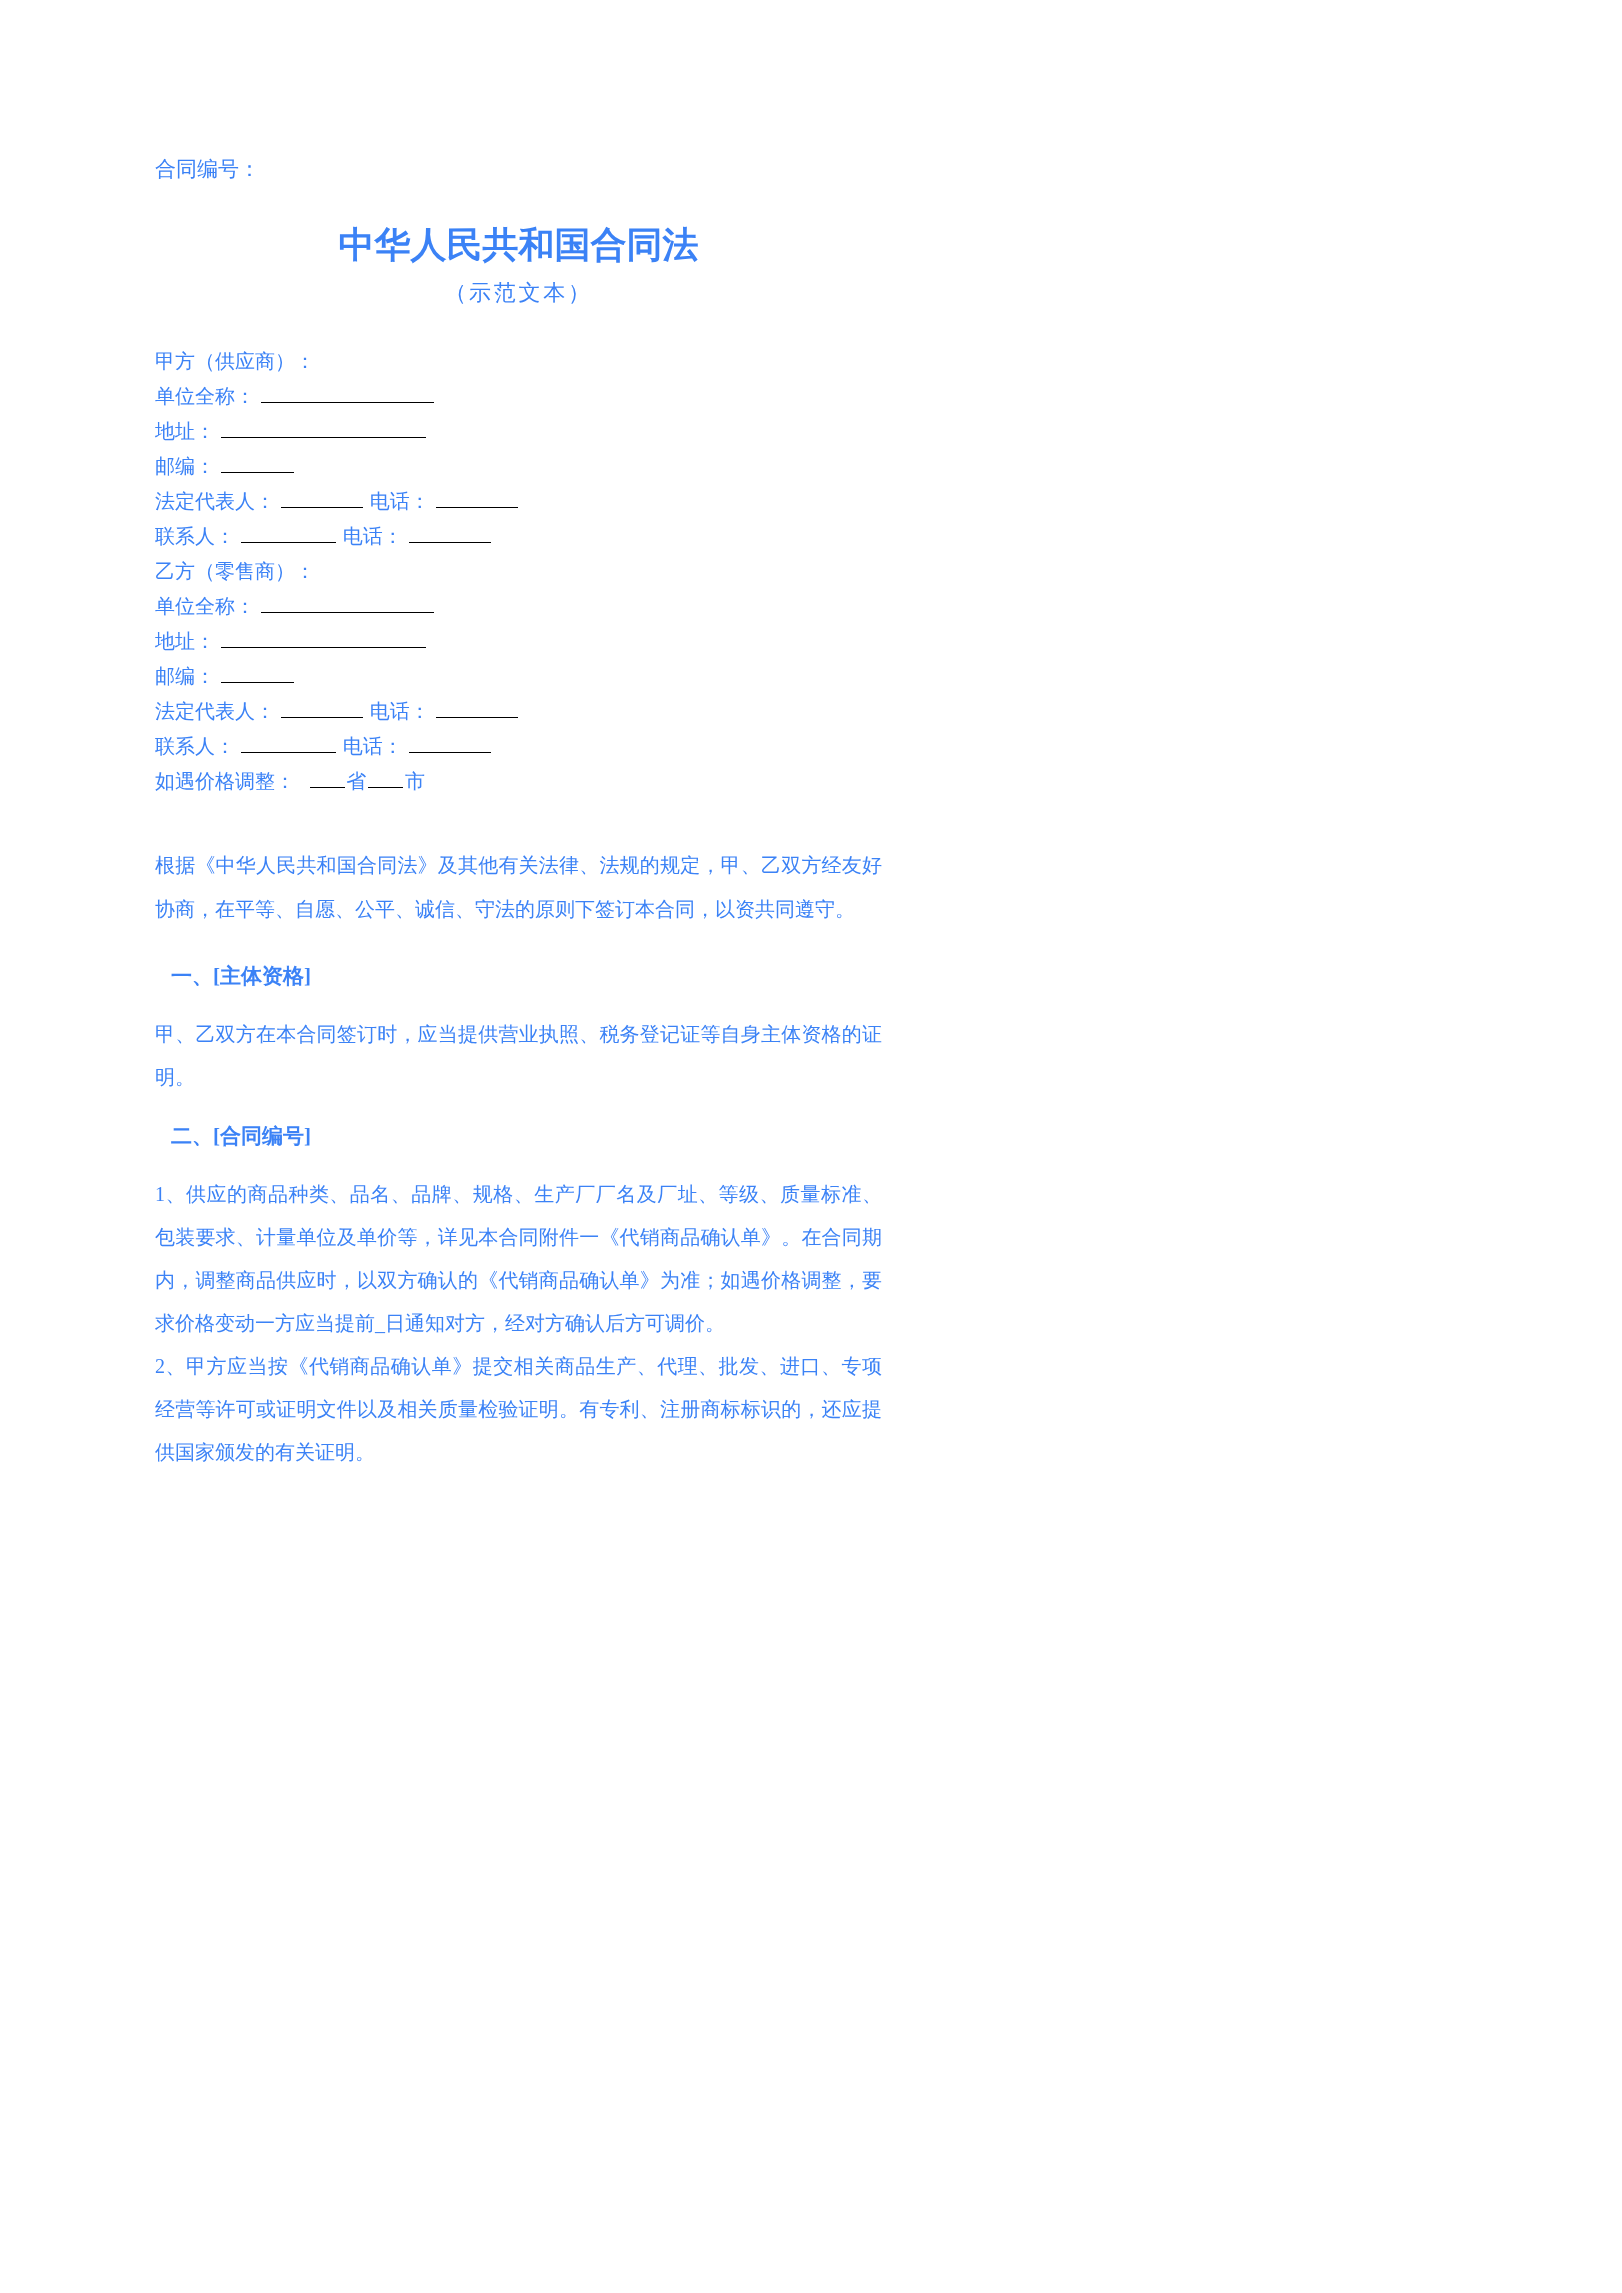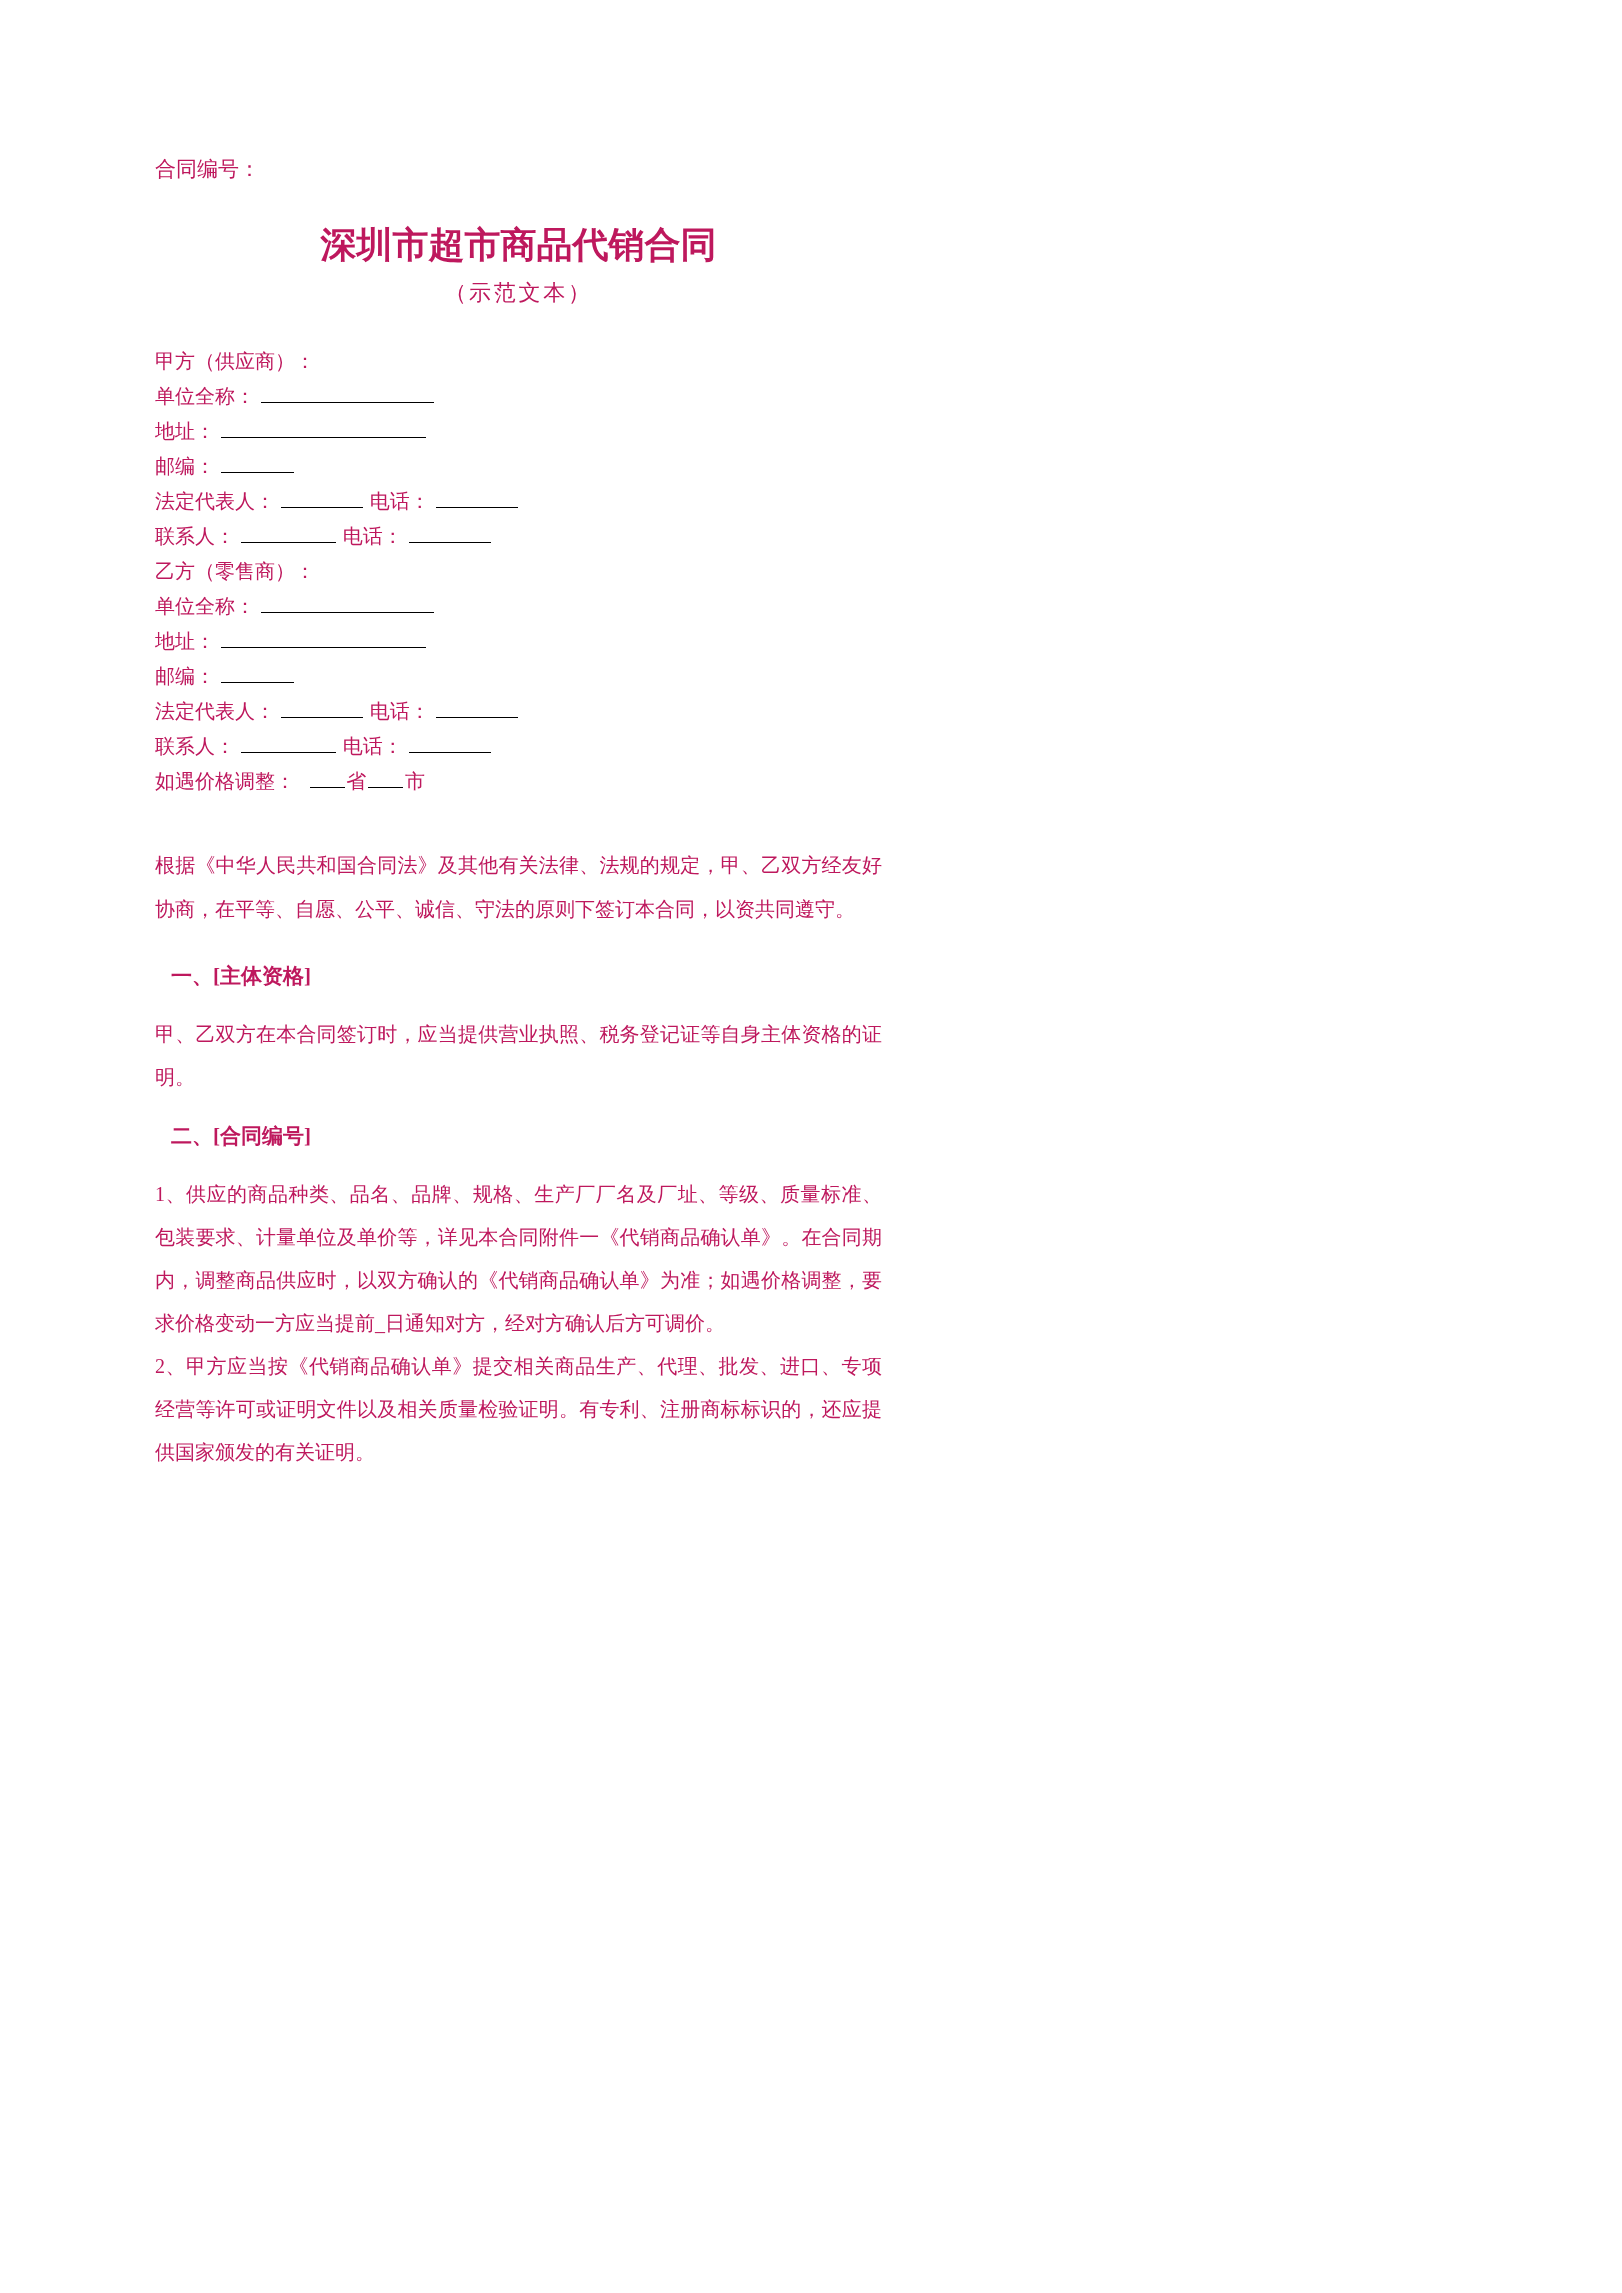--- a/index.html
+++ b/index.html
@@ -5,21 +5,21 @@
     html, body {
       margin: 0;
       padding: 0;
       background: #ffffff;
     }
     .page {
       position: relative;
       width: 1623px;
       height: 2294px;
       background: #ffffff;
-      color: #be185d;
+      color: #3b82f6;
       font-family: "Liberation Serif", "DejaVu Serif", serif;
       box-sizing: border-box;
       overflow: hidden;
     }
     .content {
       position: absolute;
       left: 155px;
       top: 156px;
       width: 727px;
     }
@@ -88,21 +88,21 @@
     }
   </style>
 </head>
 <body>
 
 <div class="page">
   <div class="content">
 
     <div class="contract-no">合同编号：</div>
 
-    <div class="doc-title">深圳市超市商品代销合同</div>
+    <div class="doc-title">中华人民共和国合同法</div>
     <div class="doc-subtitle">（示范文本）</div>
 
     <div class="form">
 
       <div class="fline">甲方（供应商）：</div>
 
       <div class="fline"><span>单位全称：</span><span class="blank w190"></span></div>
 
       <div class="fline"><span>地址：</span><span class="blank w225"></span></div>
 

